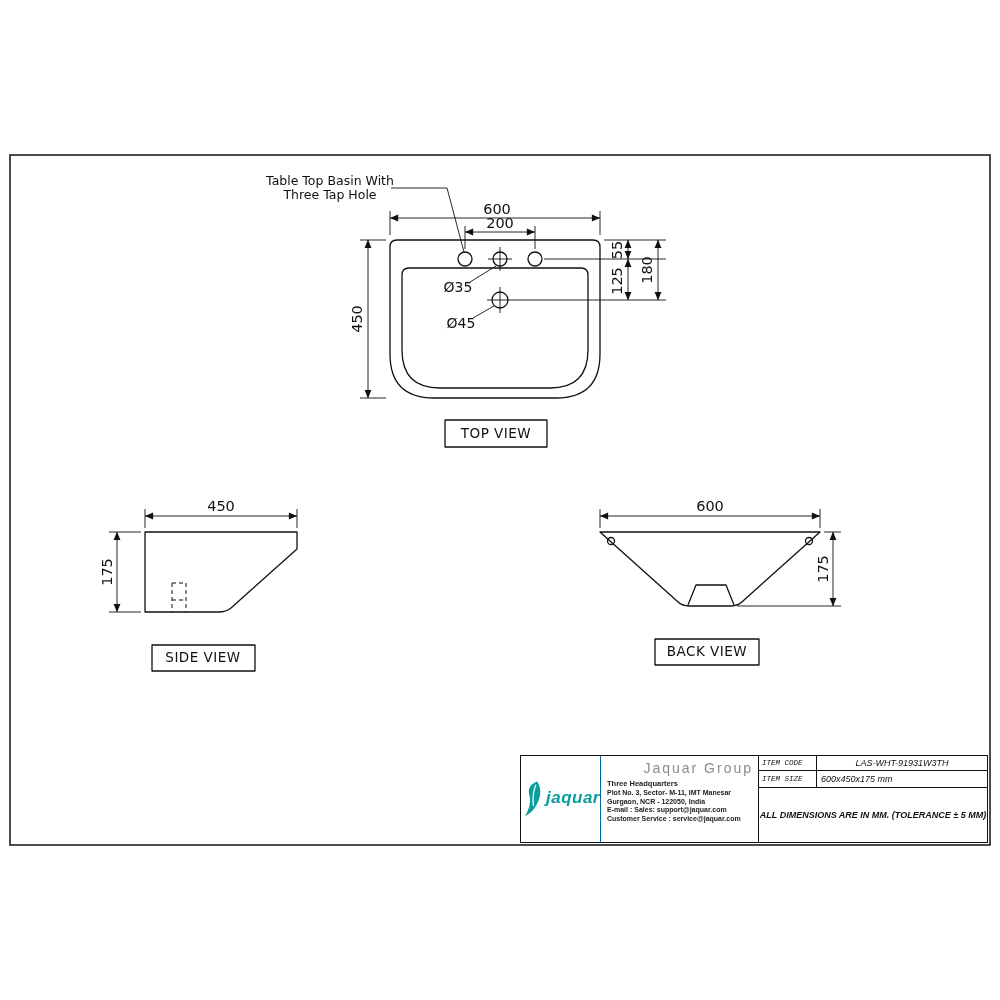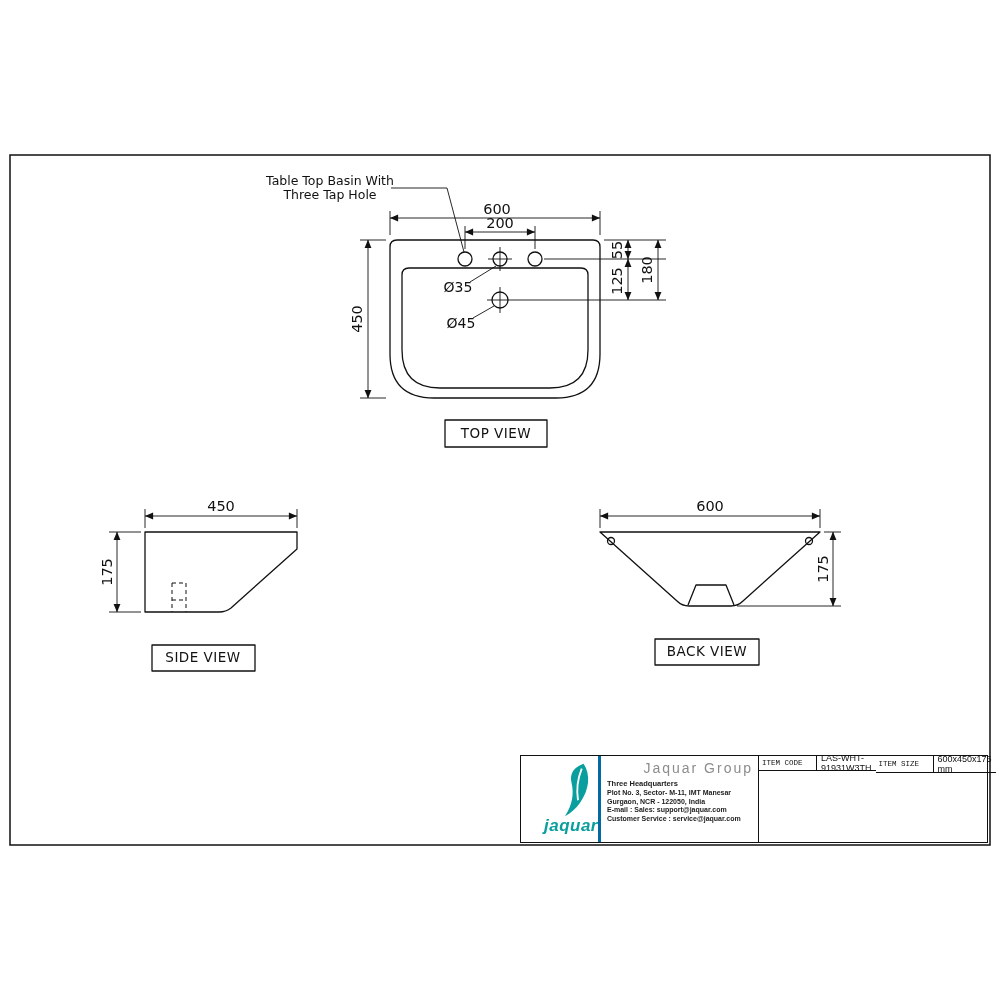--- a/index.html
+++ b/index.html
@@ -15,30 +15,30 @@
   .dashed { stroke:#111; stroke-width:1; stroke-dasharray:4 3; fill:none; }
   svg text { font-family:"DejaVu Sans",sans-serif; fill:#111; }
   .dimtext   { font-size:14.5px; text-anchor:middle; }
   .dia       { font-size:14px;  text-anchor:middle; }
   .viewlabel { font-size:13.5px; text-anchor:middle; letter-spacing:0.5px; }
   .callout   { font-size:12.5px; text-anchor:middle; }
 
   
   .titleblock { position:absolute; left:520px; top:755px; width:468px; height:88px;
                 border:1.5px solid #111; box-sizing:border-box; display:flex; background:#fff; }
-  .tb-logo { width:80px; flex:none; border-right:3px solid #0369a1; box-sizing:border-box;
-             display:flex; flex-direction:column; align-items:flex-end; justify-content:center; }
+  .tb-logo { width:80px; flex:none; border-right:1px solid #0369a1; box-sizing:border-box;
+             display:flex; flex-direction:row; align-items:center; justify-content:center; }
   .brand-text { color:#0a9e9e; font-weight:bold; font-style:italic; font-size:17px;
                 letter-spacing:0.5px; margin-top:-2px; }
   .tb-company { width:158px; flex:none; border-right:1px solid #111; box-sizing:border-box;
                 padding:4px 5px 0 6px; }
   .company-name { font-size:14px; color:#8c8c8c; letter-spacing:2px; margin-bottom:3px; white-space:nowrap;text-align:right; }
   .hq   { font-size:7.5px; font-weight:bold; color:#222; margin-bottom:1px; }
   .addr { font-size:7px;  font-weight:bold; color:#222; line-height:8.6px; white-space:nowrap; }
-  .tb-table { flex:1; display:flex; flex-direction:row; }
+  .tb-table { flex:1; display:flex; flex-direction:column;font-style:italic; }
   .tb-row { display:flex; border-bottom:1px solid #111; box-sizing:border-box; }
   .tb-row.r1 { height:15px; } .tb-row.r2 { height:24px; } .tb-row.r3 { height:17px; }
   .tb-label { width:58px; flex:none; border-right:1px solid #111; box-sizing:border-box;
               font-family:"Liberation Mono",monospace; font-size:7.5px; color:#111;
               display:flex; align-items:center; padding-left:3px; }
   .tb-value { flex:1; font-size:9px; color:#111; display:flex; align-items:center;
               padding:1px 4px; line-height:10px; }
   .tb-value.center { justify-content:center; }
   .tb-note { flex:1; display:flex; align-items:center; justify-content:center;
              font-size:9px; font-weight:bold; color:#111; }
@@ -172,16 +172,17 @@
     </div>
     <div class="tb-table">
       <div class="tb-row r1">
         <div class="tb-label">ITEM CODE</div>
         <div class="tb-value center">LAS-WHT-91931W3TH</div>
       </div>
       <div class="tb-row r3">
         <div class="tb-label">ITEM SIZE</div>
         <div class="tb-value">600x450x175 mm</div>
       </div>
+      <div class="tb-note">ALL DIMENSIONS ARE IN MM. (TOLERANCE ± 5 MM)</div>
     </div>
   </div>
 
 </div>
 
 </body></html>

